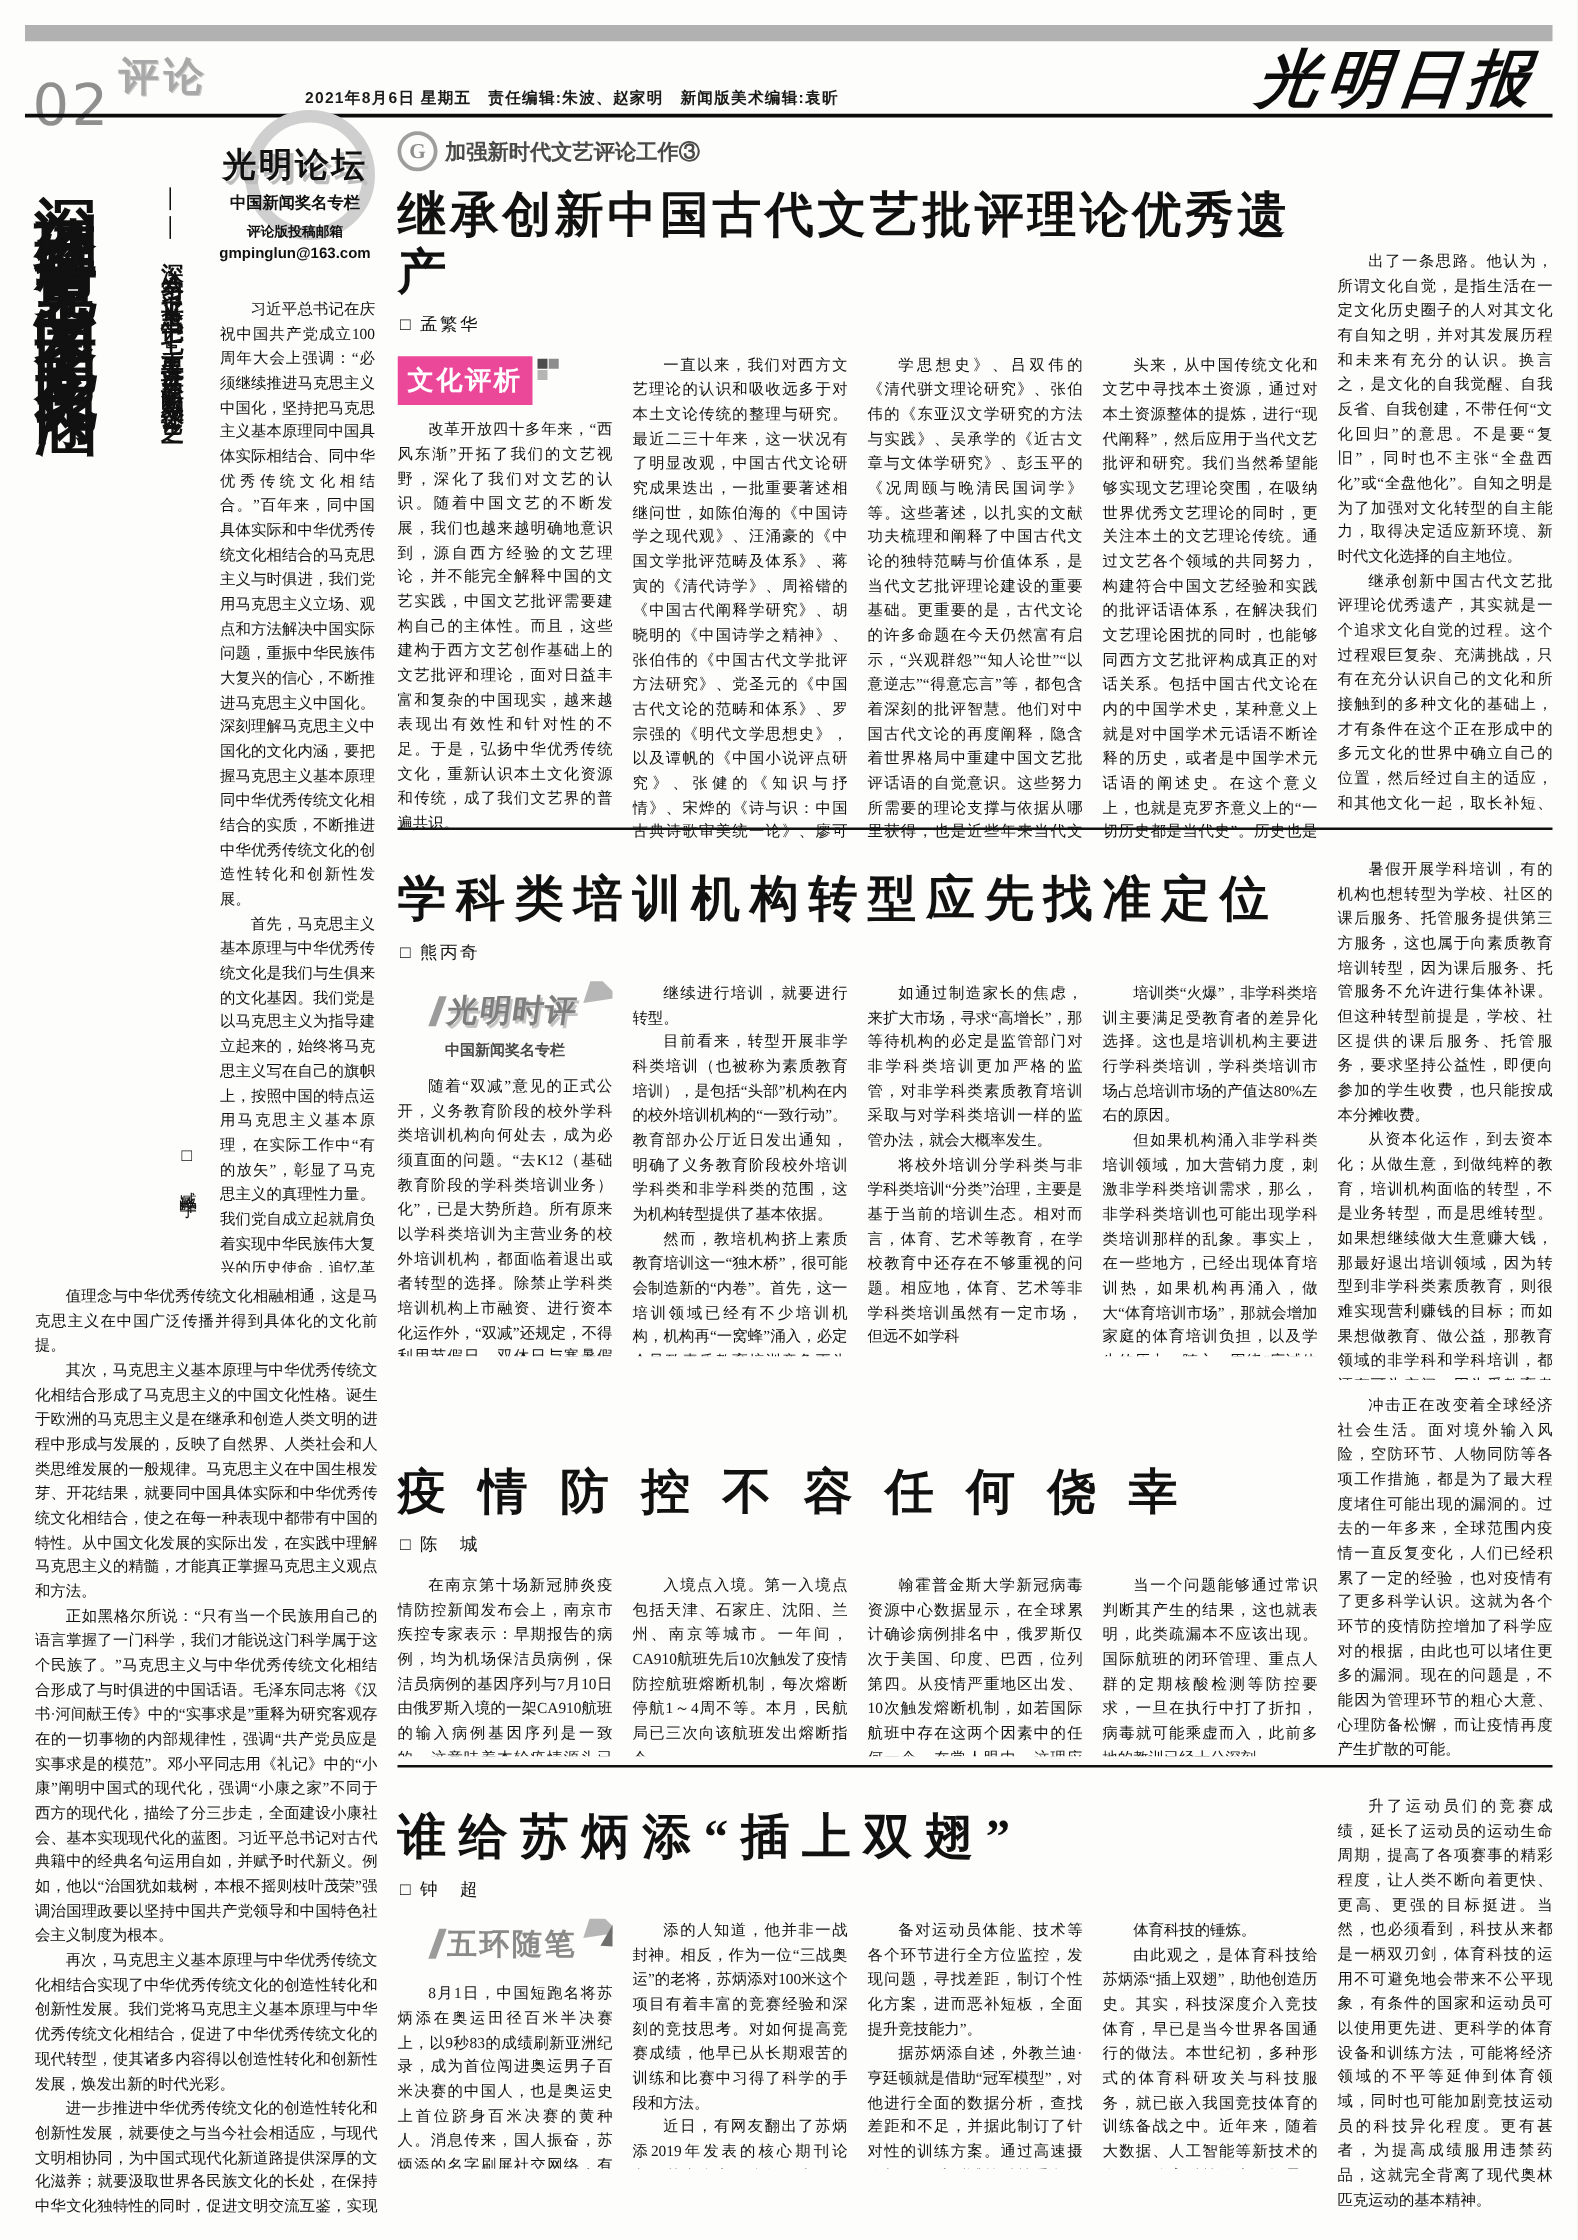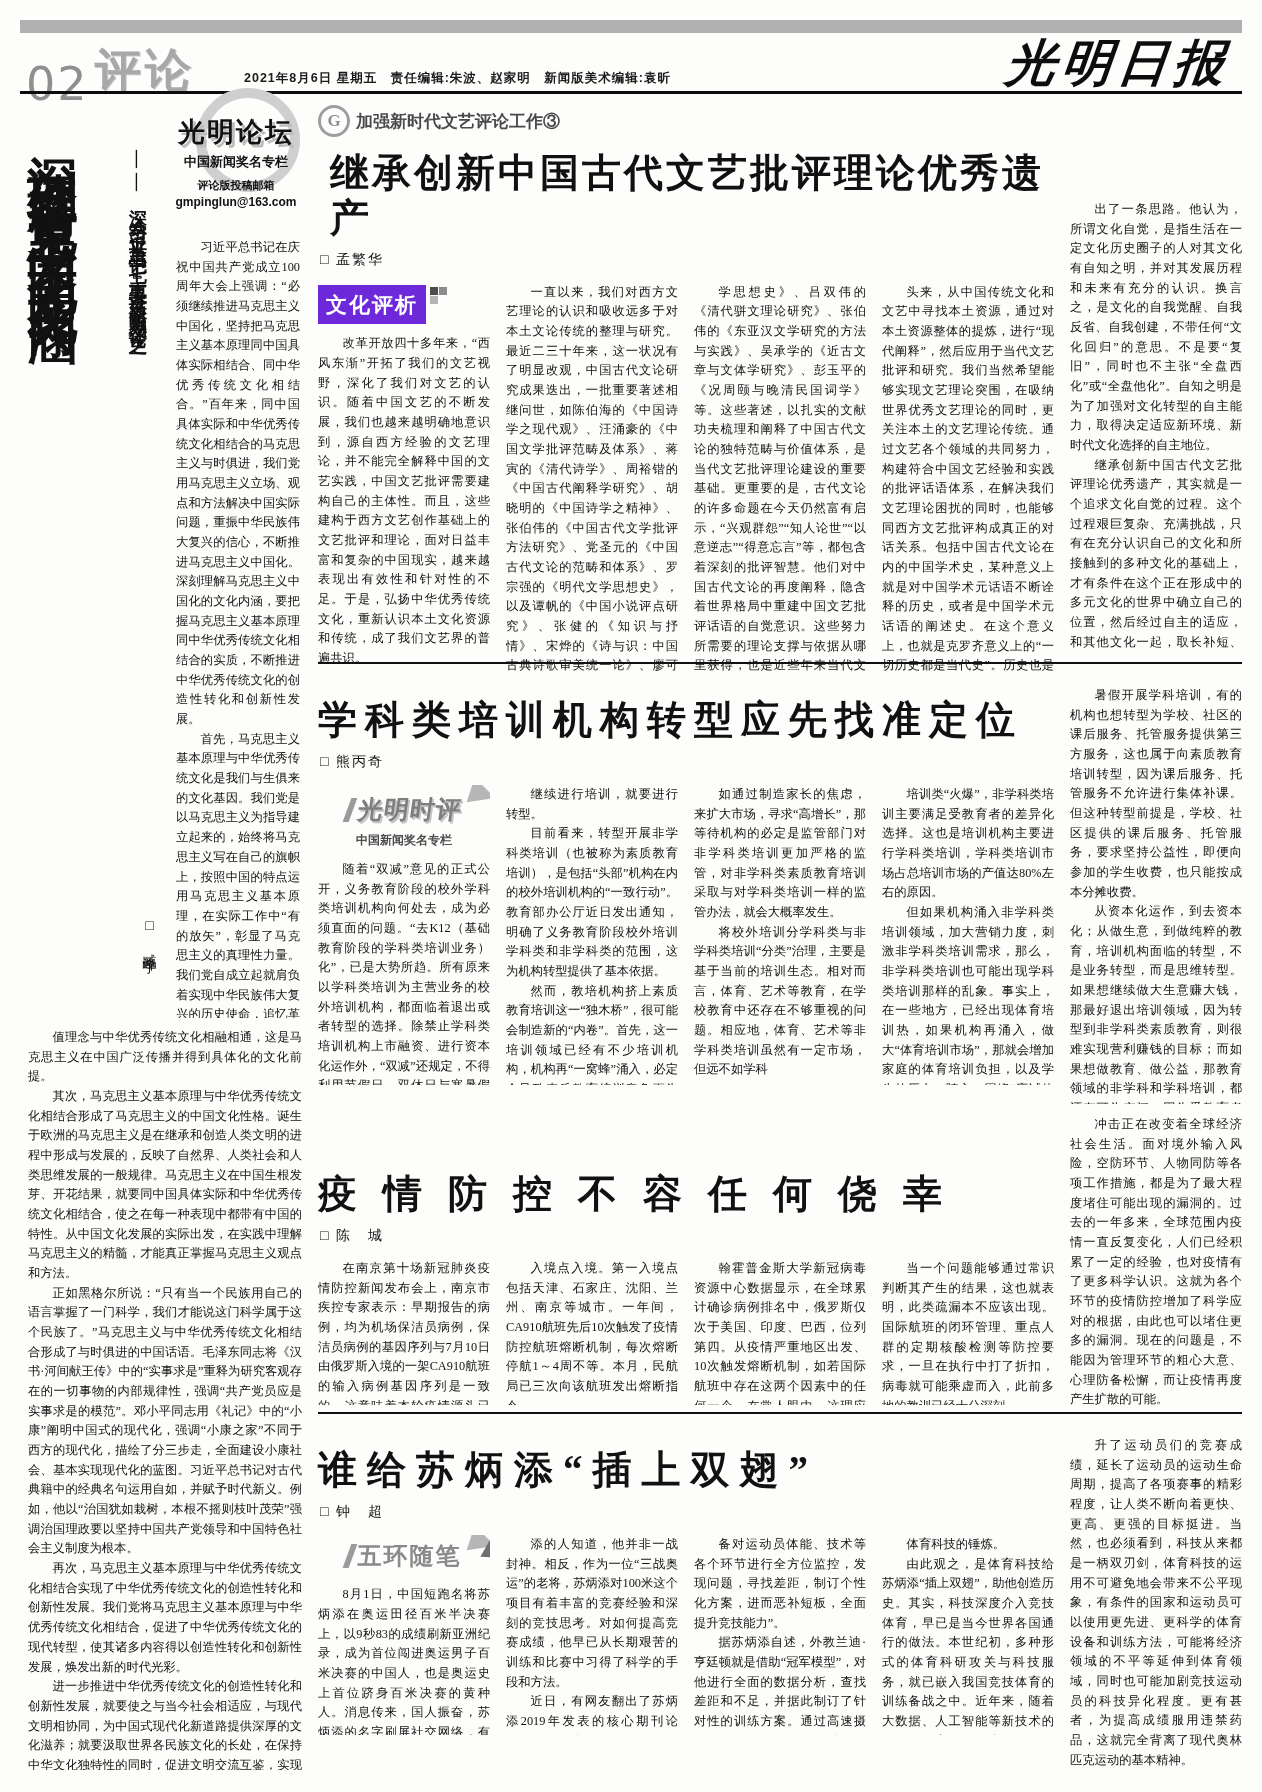--- a/index.html
+++ b/index.html
@@ -1,21 +1,21 @@
 <!DOCTYPE html>
 <html><head>
 <meta charset="utf-8">
 <style>
   html,body{margin:0;padding:0;background:#e8e8e4;}
   .page{position:relative;width:1262px;height:1792px;background:#fdfdfb;margin:0 auto;overflow:hidden;
         font-family:"Liberation Serif","DejaVu Serif",serif;color:#111;}
   
   .graybar{position:absolute;left:20px;top:20px;width:1222px;height:13px;background:#b1b1b1;}
   .pagenum{position:absolute;left:26px;top:57px;font-family:"DejaVu Sans",sans-serif;font-size:46px;color:#8f8f8f;font-weight:400;letter-spacing:2px;}
-  .section{position:absolute;left:95px;top:40px;font-size:46px;font-weight:900;color:#a8a8a8;letter-spacing:4px;text-shadow:1px 1px 0 #c8c8c8;}
+  .section{position:absolute;left:95px;top:40px;font-size:32px;font-weight:900;color:#a8a8a8;letter-spacing:4px;text-shadow:1px 1px 0 #c8c8c8;}
   .dateline{position:absolute;left:244px;top:70px;font-family:"Liberation Sans",sans-serif;font-size:12.5px;font-weight:bold;color:#1a1a1a;letter-spacing:1px;}
   .masthead{position:absolute;right:32px;top:30px;font-size:50px;font-weight:900;font-style:italic;letter-spacing:6px;transform:skewX(-6deg);color:#0d0d0d;}
   .toprule{position:absolute;left:20px;top:91px;width:1222px;height:3px;background:#0c0c0c;}
   
   p{margin:0;text-indent:2em;}
   .body-text{font-size:12.3px;line-height:1.6;text-align:justify;overflow:hidden;}
   
   .v-title{position:absolute;left:28px;top:116px;height:910px;writing-mode:vertical-rl;font-size:50px;font-weight:900;letter-spacing:10px;line-height:1;}
   .v-sub{position:absolute;left:126px;top:150px;height:760px;writing-mode:vertical-rl;font-size:18px;font-weight:bold;letter-spacing:5px;}
   .v-author{position:absolute;left:140px;top:918px;writing-mode:vertical-rl;font-size:14px;letter-spacing:3px;}
@@ -33,21 +33,21 @@
   .kicker{display:flex;align-items:center;gap:6px;font-family:"Liberation Sans",sans-serif;font-size:17px;font-weight:bold;color:#4a4a4a;}
   .gmark{display:inline-flex;align-items:center;justify-content:center;width:26px;height:26px;border:3px solid #9e9e9e;border-radius:50%;color:#8f8f8f;font-size:17px;font-weight:900;font-family:"Liberation Serif",serif;}
   h1{margin:0;font-size:39px;font-weight:900;letter-spacing:3px;line-height:1.15;}
   .byline{font-size:14px;margin:10px 0 14px 2px;letter-spacing:2px;}
   .cols{display:flex;gap:16px;}
   .col{width:172px;flex:0 0 172px;}
   .sidecol{position:absolute;left:752px;width:172px;}
   .rule{position:absolute;left:318px;width:924px;height:2px;background:#111;}
   
   .lbl-wh{display:flex;align-items:flex-start;gap:4px;margin:2px 0 10px 0;}
-  .lbl-wh .box{background:#6d28d9;color:#fff;font-family:"Liberation Sans",sans-serif;font-size:21px;font-weight:900;padding:3px 8px;letter-spacing:2px;}
+  .lbl-wh .box{background:#ec4899;color:#fff;font-family:"Liberation Sans",sans-serif;font-size:21px;font-weight:900;padding:3px 8px;letter-spacing:2px;}
   .pix{display:grid;grid-template-columns:8px 8px;grid-auto-rows:8px;gap:1px;margin-top:2px;}
   .pix i{background:#8c8c8c;}
   .pix i:nth-child(1){background:#4d4d4d;}
   .pix i:nth-child(3){background:#b5b5b5;}
   .lbl-sp{margin:4px 0 10px 0;text-align:center;position:relative;}
   .lbl-sp .t1{font-family:"Liberation Sans",sans-serif;font-size:25px;font-weight:900;color:#7e7e7e;letter-spacing:1px;text-shadow:2px 2px 0 #c4c4c4;transform:skewX(-8deg);display:inline-block;}
   .lbl-sp .t2{font-family:"Liberation Sans",sans-serif;font-size:12px;font-weight:bold;color:#4c4c4c;margin-top:2px;}
   .slash{display:inline-block;width:6px;height:24px;background:#9b9b9b;transform:skewX(-20deg);margin-right:5px;vertical-align:-4px;}
   .flag{position:absolute;right:-6px;top:-8px;width:0;height:0;border-left:26px solid #a9a9a9;border-top:13px solid transparent;border-bottom:13px solid transparent;transform:rotate(18deg);opacity:.85;}
   .flag2{position:absolute;right:-14px;top:6px;width:0;height:0;border-left:20px solid #6f6f6f;border-top:10px solid transparent;border-bottom:10px solid transparent;transform:rotate(30deg);}
@@ -92,21 +92,21 @@
       </div>
 
   </div>
 
   <div class="article" style="top:105px;height:550px;">
     <div class="main4">
       <div class="kicker">
         <span class="gmark">G</span>
         <span>加强新时代文艺评论工作③</span>
       </div>
-      <h1 style="margin-top:14px;margin-left:12px;">继承创新中国古代文艺批评理论优秀遗产</h1>
+      <h1 style="margin-top:14px;">继承创新中国古代文艺批评理论优秀遗产</h1>
       <div class="byline">□ 孟繁华</div>
       <div class="cols" style="height:388px;">
         <div class="col body-text">
           <div class="lbl-wh">
             <span class="box">文化评析</span>
             <span class="pix">
                 <i></i>
                 <i></i>
                 <i></i>
               </span>

